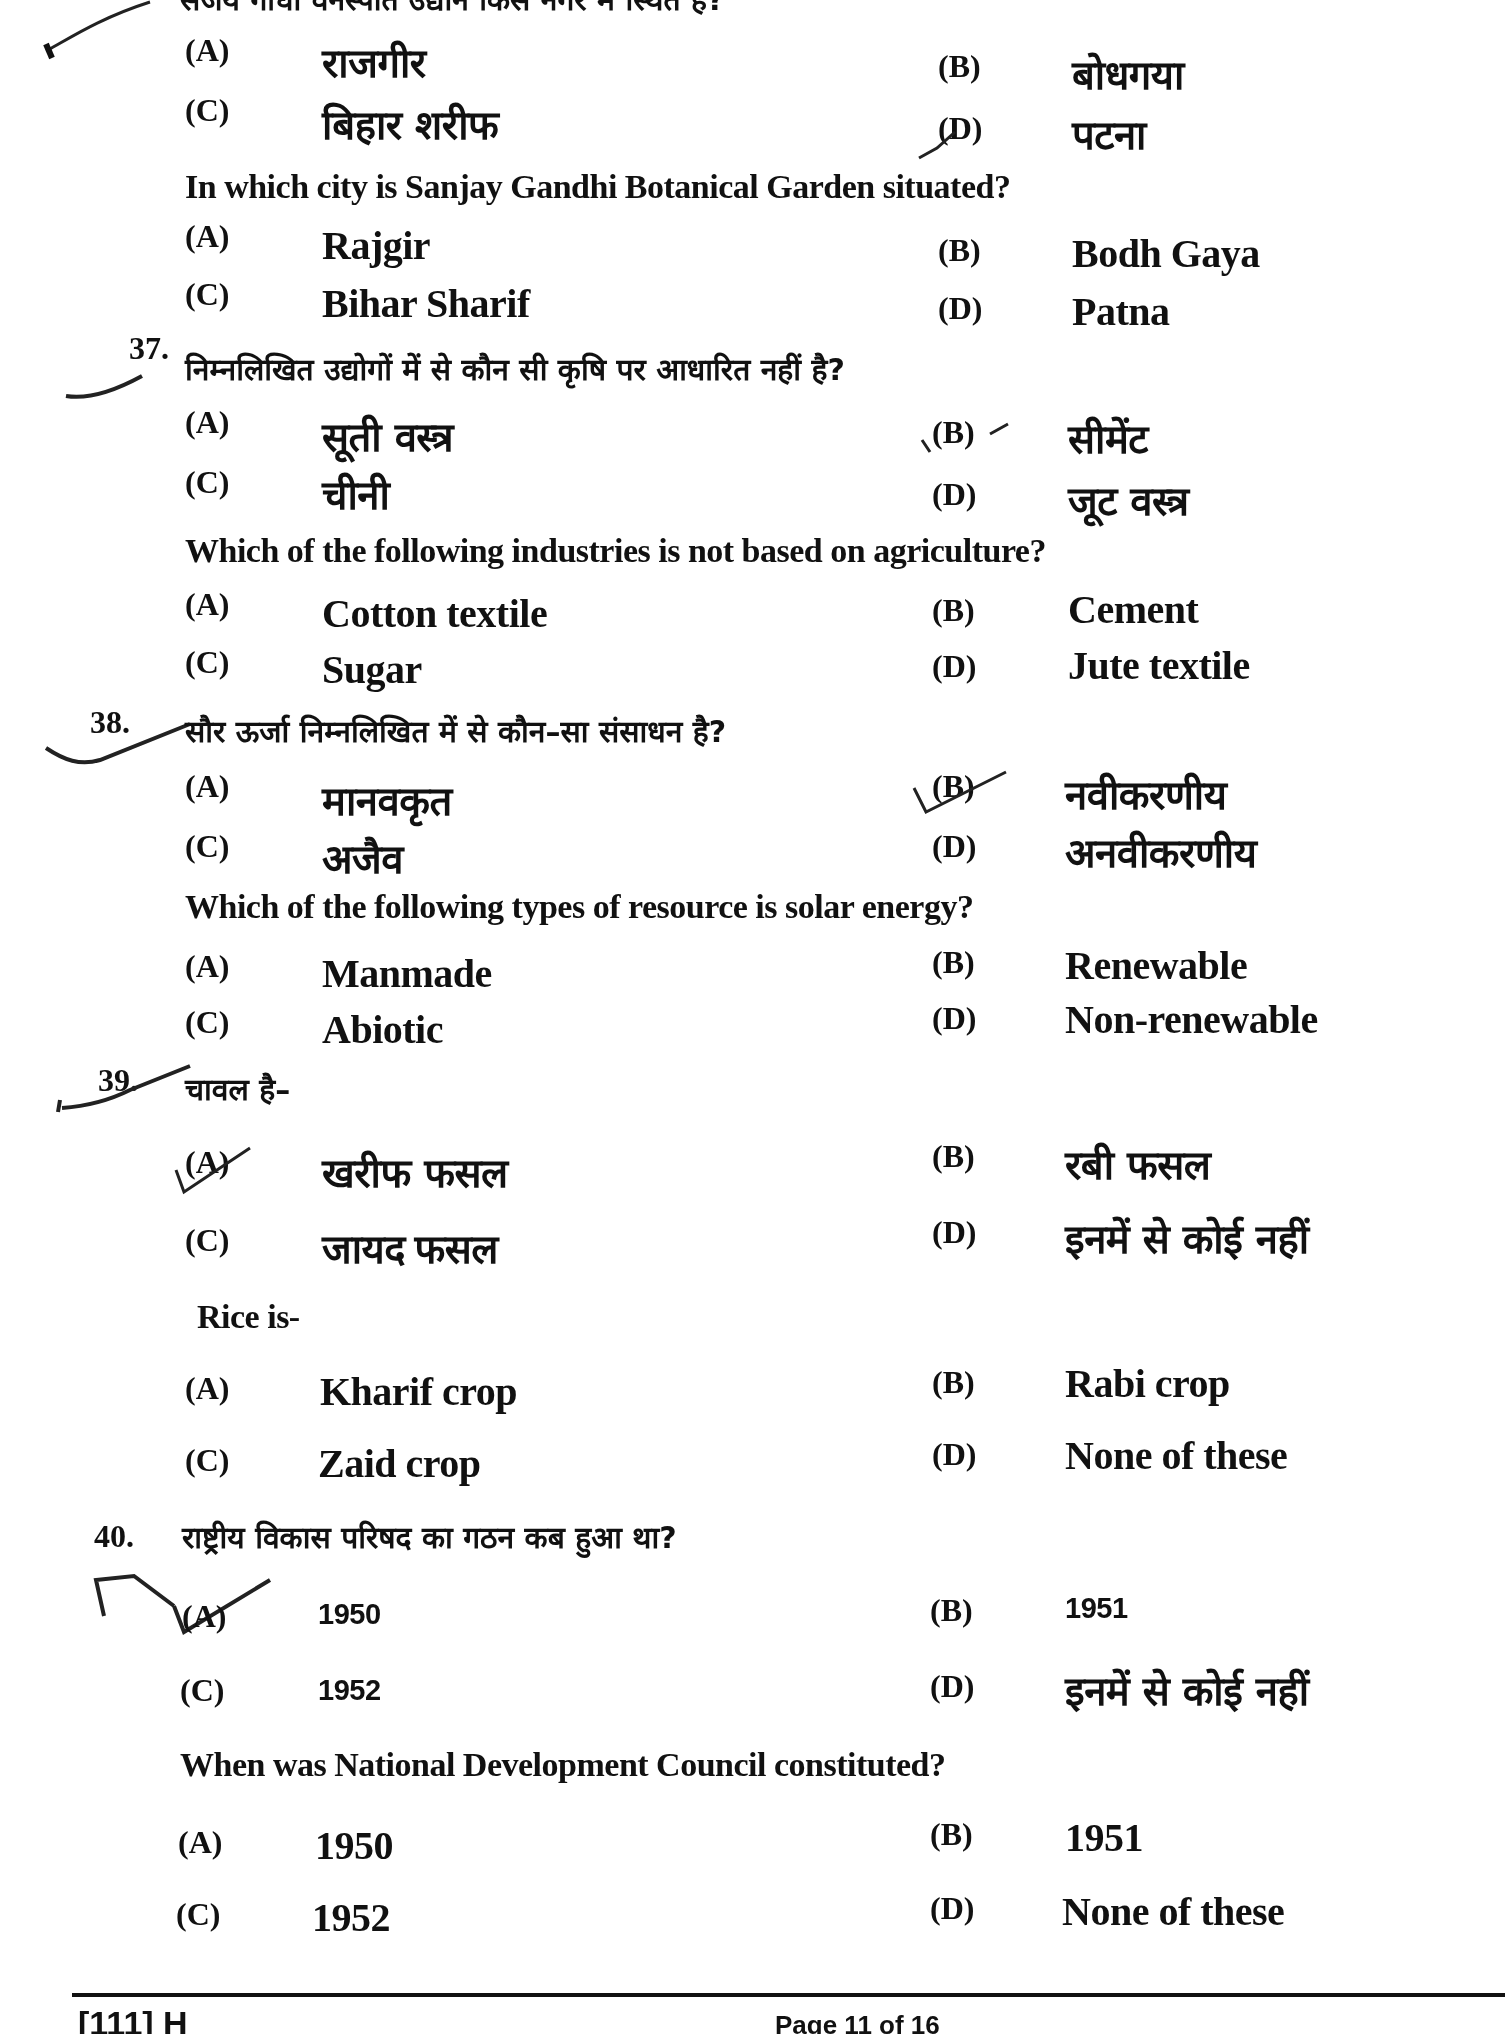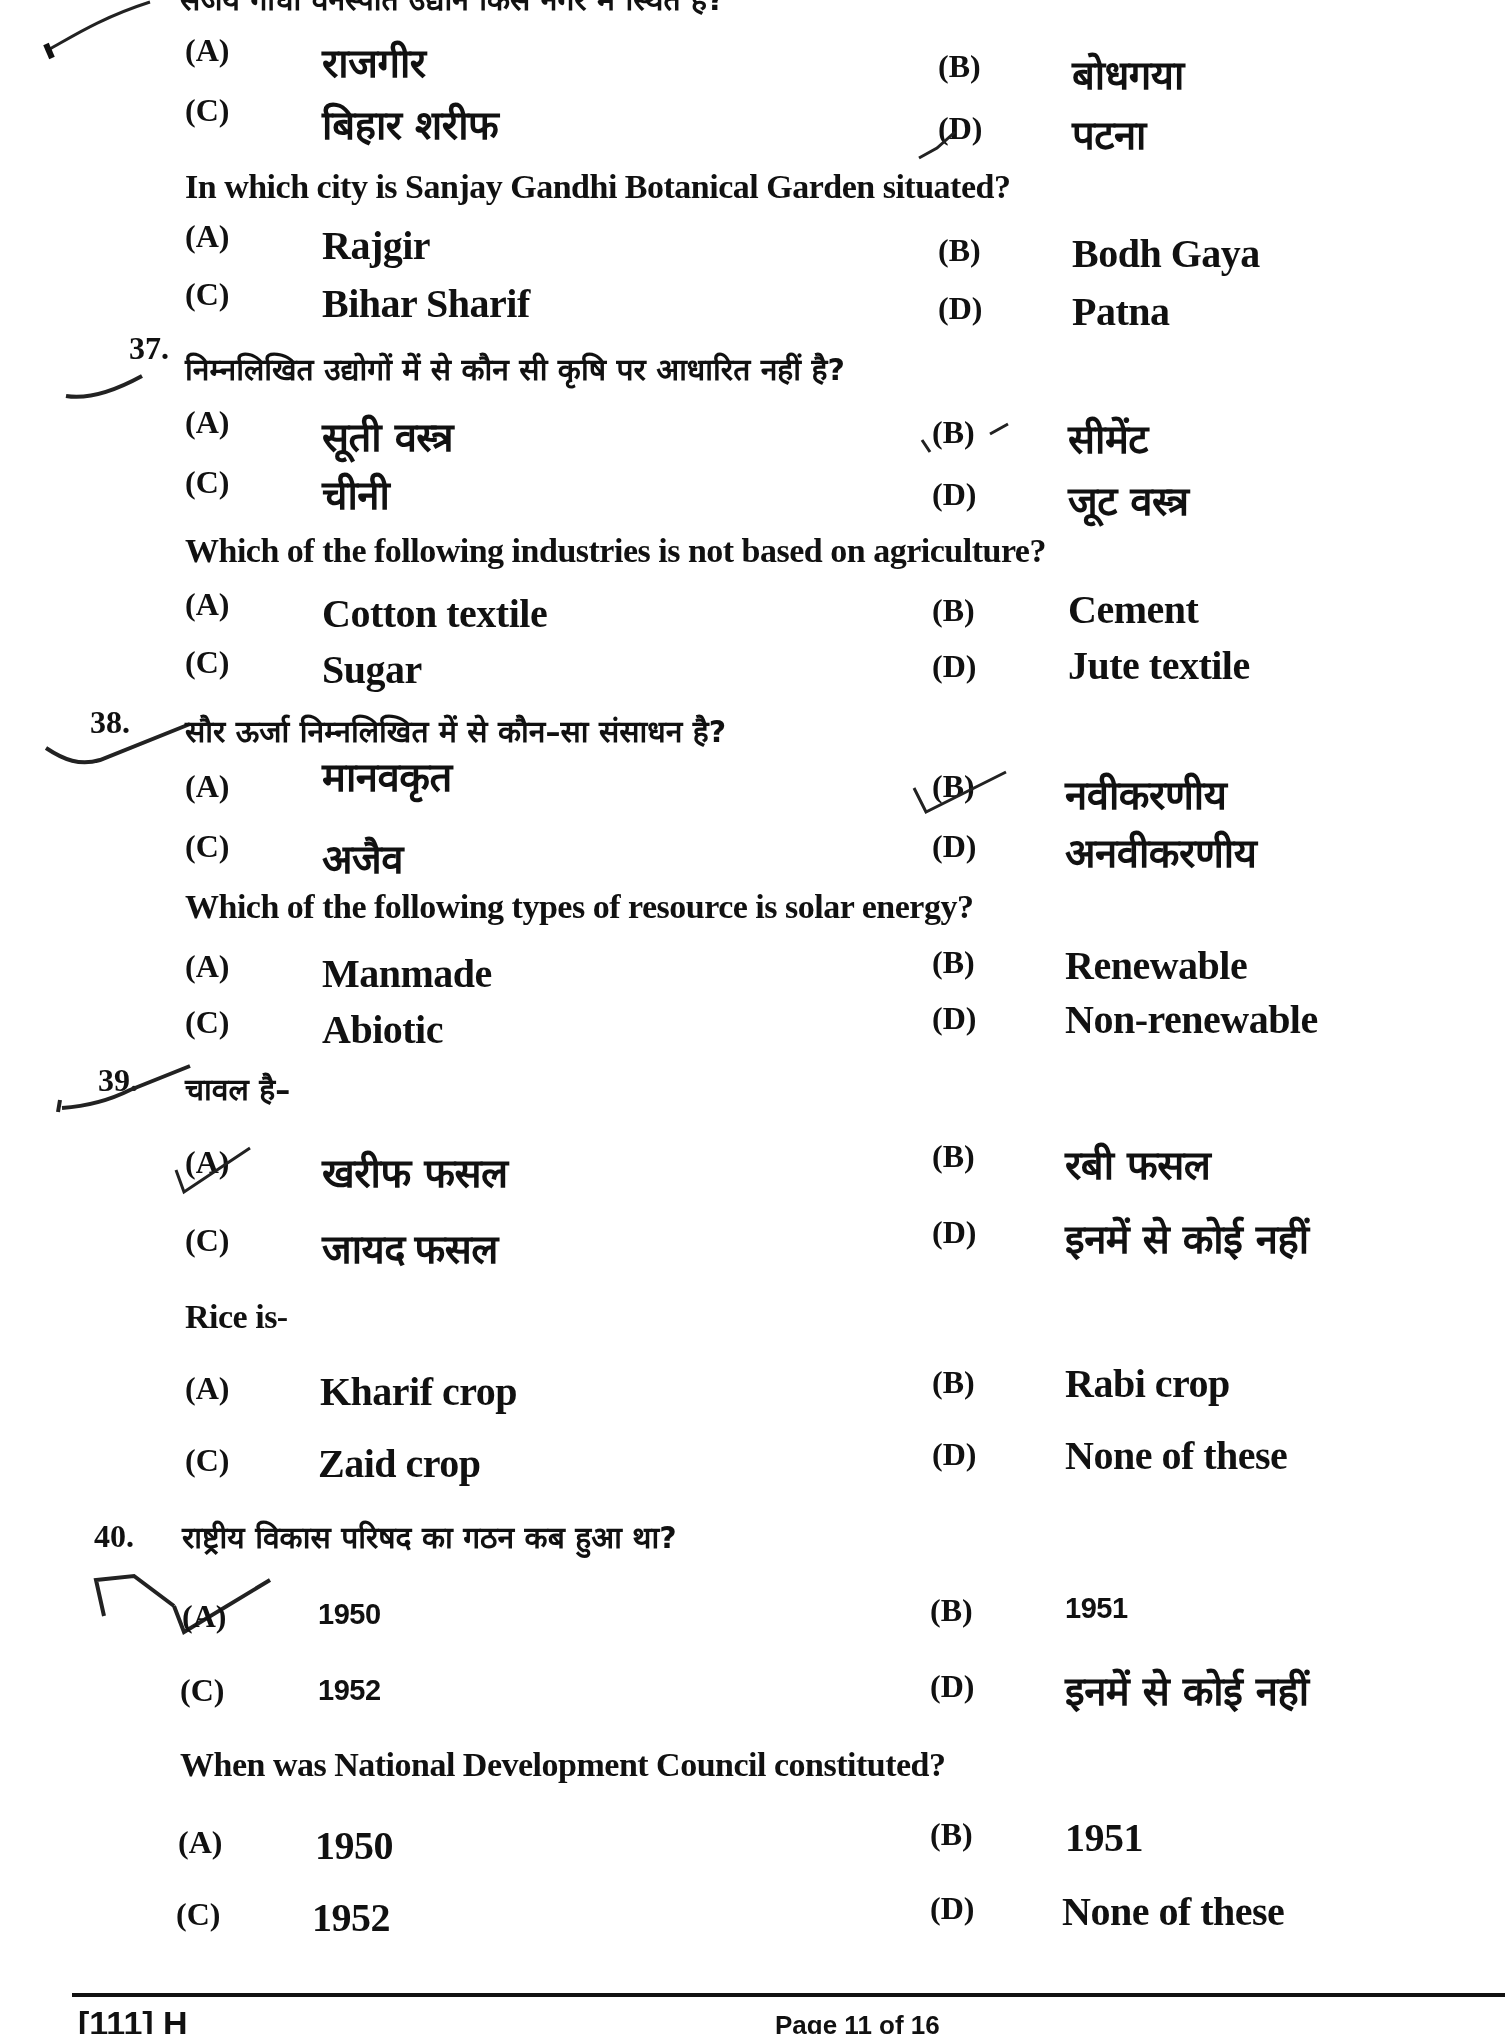--- a/index.html
+++ b/index.html
@@ -76,21 +76,21 @@
 <div class="abs opt-text" style="left:322px; top:646px;">Sugar</div>
 <div class="abs opt-letter" style="left:932px; top:648px;">(D)</div>
 <div class="abs opt-text" style="left:1068px; top:642px;">Jute textile</div>
 
 <div class="abs qnum" style="left:90px; top:704px;">38.</div>
 <svg class="mark" style="left:40px; top:720px;" width="160" height="60">
     <path d="M6 28 C 24 40, 40 46, 60 40 L 150 4" stroke="#222" stroke-width="4" fill="none"></path>
   </svg>
 <div class="abs qline hi" style="left:185px; top:710px;">सौर ऊर्जा निम्नलिखित में से कौन–सा संसाधन है?</div>
 <div class="abs opt-letter" style="left:185px; top:768px;">(A)</div>
-<div class="abs opt-text hi" style="left:322px; top:748px;">मानवकृत</div>
+<div class="abs opt-text hi" style="left:322px; top:772px;">मानवकृत</div>
 <div class="abs opt-letter" style="left:932px; top:768px;">(B)</div>
 <svg class="mark" style="left:910px; top:766px;" width="110" height="60">
     <path d="M4 22 L16 46 L96 6" stroke="#222" stroke-width="3" fill="none"></path>
   </svg>
 <div class="abs opt-text hi" style="left:1065px; top:766px;">नवीकरणीय</div>
 <div class="abs opt-letter" style="left:185px; top:828px;">(C)</div>
 <div class="abs opt-text hi" style="left:322px; top:830px;">अजैव</div>
 <div class="abs opt-letter" style="left:932px; top:828px;">(D)</div>
 <div class="abs opt-text hi" style="left:1065px; top:824px;">अनवीकरणीय</div>
 
@@ -114,21 +114,21 @@
     <path d="M6 30 L14 52 L80 8" stroke="#222" stroke-width="3" fill="none"></path>
   </svg>
 <div class="abs opt-text hi" style="left:322px; top:1144px;">खरीफ फसल</div>
 <div class="abs opt-letter" style="left:932px; top:1138px;">(B)</div>
 <div class="abs opt-text hi" style="left:1065px; top:1136px;">रबी फसल</div>
 <div class="abs opt-letter" style="left:185px; top:1222px;">(C)</div>
 <div class="abs opt-text hi" style="left:322px; top:1220px;font-family:Liberation Serif, serif;">जायद फसल</div>
 <div class="abs opt-letter" style="left:932px; top:1214px;">(D)</div>
 <div class="abs opt-text hi" style="left:1065px; top:1210px;">इनमें से कोई नहीं</div>
 
-<div class="abs qline" style="left:185px; top:1298px;">Rice is-</div>
+<div class="abs qline" style="left:197px; top:1298px;">Rice is-</div>
 <div class="abs opt-letter" style="left:185px; top:1370px;">(A)</div>
 <div class="abs opt-text" style="left:320px; top:1368px;">Kharif crop</div>
 <div class="abs opt-letter" style="left:932px; top:1364px;">(B)</div>
 <div class="abs opt-text" style="left:1065px; top:1360px;">Rabi crop</div>
 <div class="abs opt-letter" style="left:185px; top:1442px;">(C)</div>
 <div class="abs opt-text" style="left:318px; top:1440px;">Zaid crop</div>
 <div class="abs opt-letter" style="left:932px; top:1436px;">(D)</div>
 <div class="abs opt-text" style="left:1065px; top:1432px;">None of these</div>
 
 <div class="abs qnum" style="left:94px; top:1518px;">40.</div>

